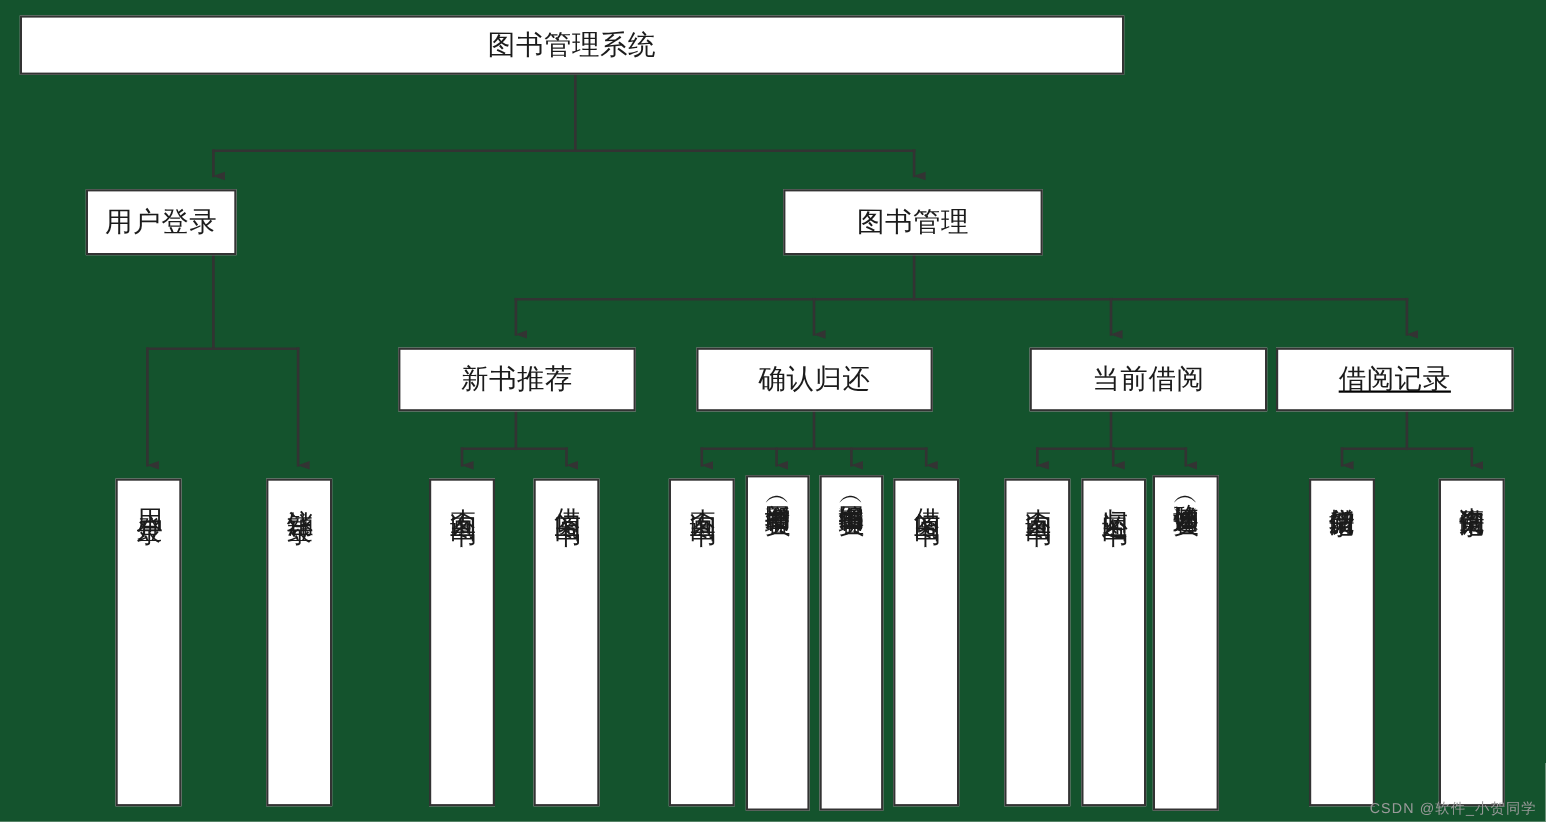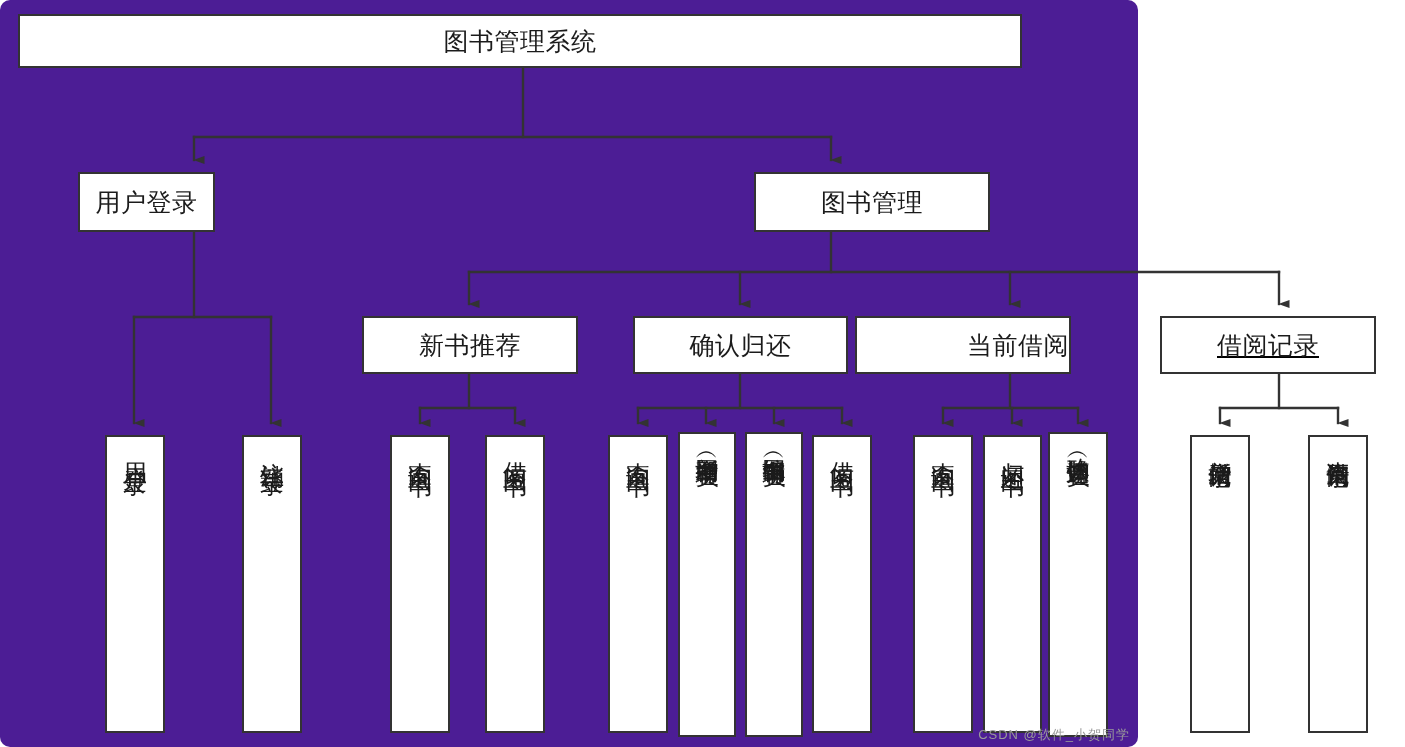--- a/index.html
+++ b/index.html
@@ -10,24 +10,23 @@
   }
   body {
     width: 1405px;
     height: 747px;
     font-family: "Liberation Sans", "DejaVu Sans", sans-serif;
     overflow: hidden;
     position: relative;
   }
   #diagram-root {
     position: relative;
-    width: 1138px;
+    width: 1405px;
     height: 747px;
-    background: #4c1d95;
-    border-radius: 10px;
+    background: #14532d;
   }
   svg.wires {
     position: absolute;
     left: 0;
     top: 0;
     width: 1405px;
     height: 747px;
     pointer-events: none;
   }
   .node {
@@ -138,33 +137,33 @@
   </svg>
 
   <div class="node root horiz" style="left:18px; top:14px; width:1004px; height:54px;">
     <span class="node-label">图书管理系统</span>
   </div>
 
   <div class="node horiz" style="left:78px; top:172px; width:137px; height:60px;">
     <span class="node-label">用户登录</span>
   </div>
 
-  <div class="node horiz" style="left:712px; top:172px; width:236px; height:60px;margin-left:42px;">
+  <div class="node horiz" style="left:712px; top:172px; width:236px; height:60px;">
     <span class="node-label">图书管理</span>
   </div>
 
   <div class="node horiz" style="left:362px; top:316px; width:216px; height:58px;">
     <span class="node-label">新书推荐</span>
   </div>
 
   <div class="node horiz" style="left:633px; top:316px; width:215px; height:58px;">
     <span class="node-label">确认归还</span>
   </div>
 
-  <div class="node horiz" style="left:855px; top:316px; width:216px; height:58px;justify-content:flex-end;">
+  <div class="node horiz" style="left:936px; top:316px; width:216px; height:58px;">
     <span class="node-label">当前借阅</span>
   </div>
 
   <div class="node horiz" style="left:1160px; top:316px; width:216px; height:58px;text-decoration:underline;">
     <span class="node-label">借阅记录</span>
   </div>
 
   <div class="node vert" style="left:105px; top:435px; width:60px; height:298px;">
     <span class="node-label">用户登录</span>
   </div>

